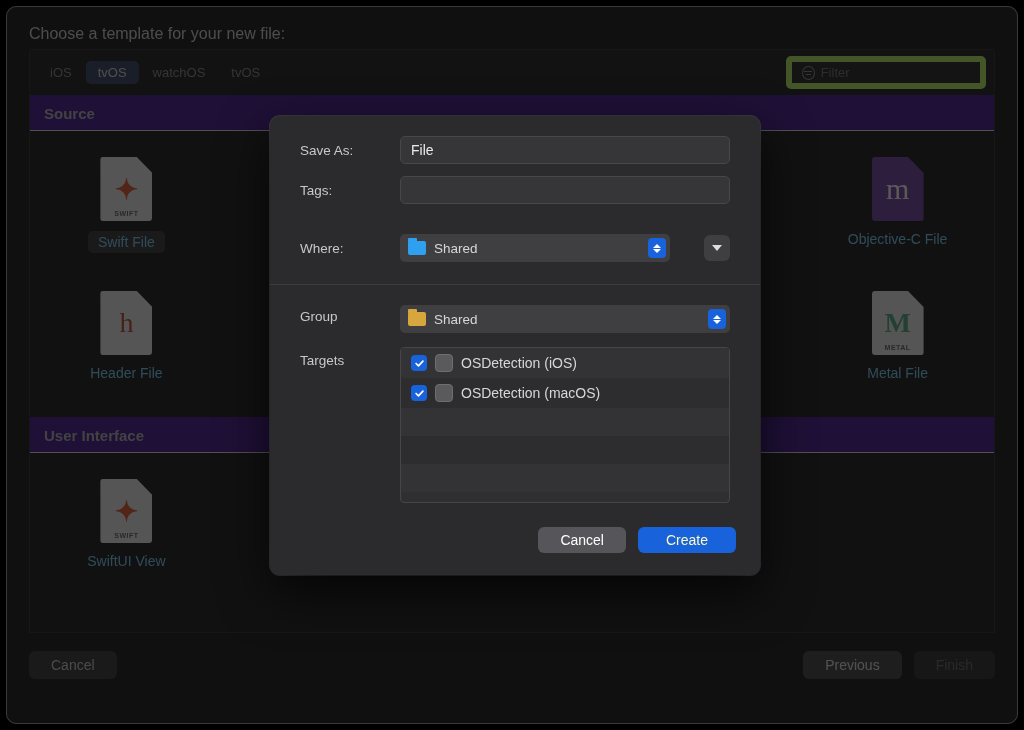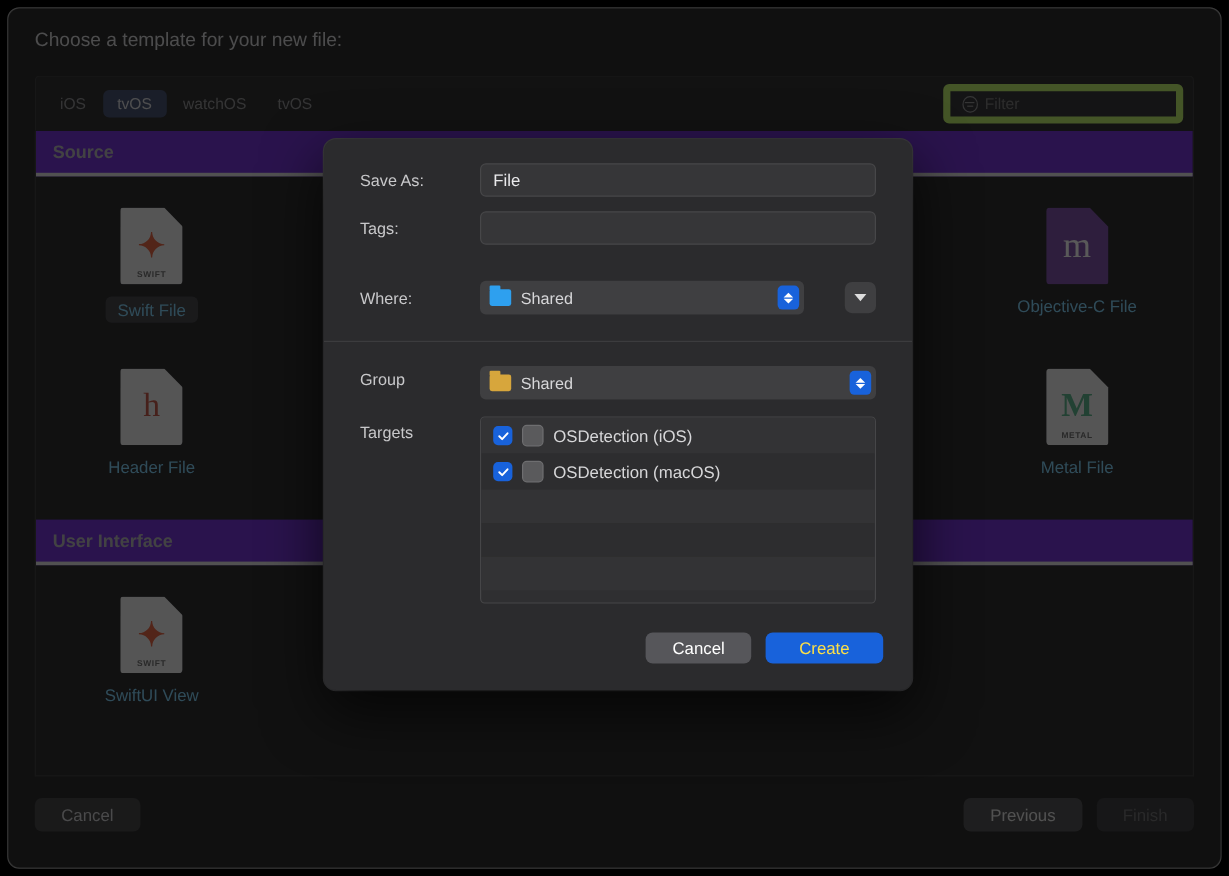--- a/index.html
+++ b/index.html
@@ -24,21 +24,21 @@
     position: absolute;
     inset: 0;
     background: rgba(10,10,10,0.68);
     z-index: 5;
     border-radius: 10px;
     pointer-events: none;
   }
   .heading {
     font-size: 16px;
     color: #d6d6d8;
-    margin-bottom: 20px;
+    margin-bottom: 6px;
   }
   .tabbar {
     display: flex;
     align-items: center;
     gap: 2px;
     border: 1px solid #333;
     border-bottom: none;
     border-radius: 4px 4px 0 0;
     padding: 6px 8px;
     background: #232325;
@@ -87,22 +87,22 @@
     background: #1f1f21;
     height: 538px;
     overflow: hidden;
     position: relative;
   }
   .section-header {
     font-size: 15px;
     font-weight: 600;
     color: #b8b8ba;
     padding: 10px 14px 8px;
-    border-bottom: 3px solid #e5e5e5;
-    background: #6d28d9;
+    border-bottom: 1px solid #e5e5e5;
+    background: #4c1d95;
   }
   .template-grid {
     display: grid;
     grid-template-columns: repeat(5, 1fr);
     gap: 0;
     padding: 10px 0 14px;
   }
   .template-cell {
     display: flex;
     flex-direction: column;
@@ -261,21 +261,21 @@
   .app-icon {
     width: 18px; height: 18px; border-radius: 4px; background: #5a5a5c;
     border: 1px solid #6e6e70;
   }
   .save-actions {
     display: flex; justify-content: flex-end; gap: 12px;
     padding: 8px 24px 22px;
   }
   .sbtn { border: none; font-size: 14px; padding: 5px 22px; border-radius: 6px; cursor: pointer;}
   .sbtn.cancel { background: #56565a; color: #fff; }
-  .sbtn.create { background: #1862db; color: #fde047; padding: 5px 28px;}
+  .sbtn.create { background: #1862db; color: #fef9c3; padding: 5px 28px;}
 </style>
 </head>
 <body>
 
 <div class="window">
   <div class="heading">Choose a template for your new file:</div>
 
   <div class="tabbar">
     <div class="tab">iOS</div>
     <div class="tab active">tvOS</div>

